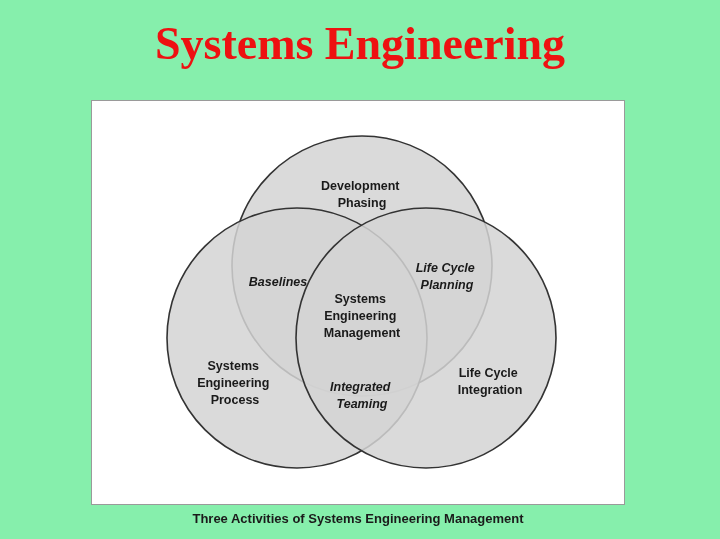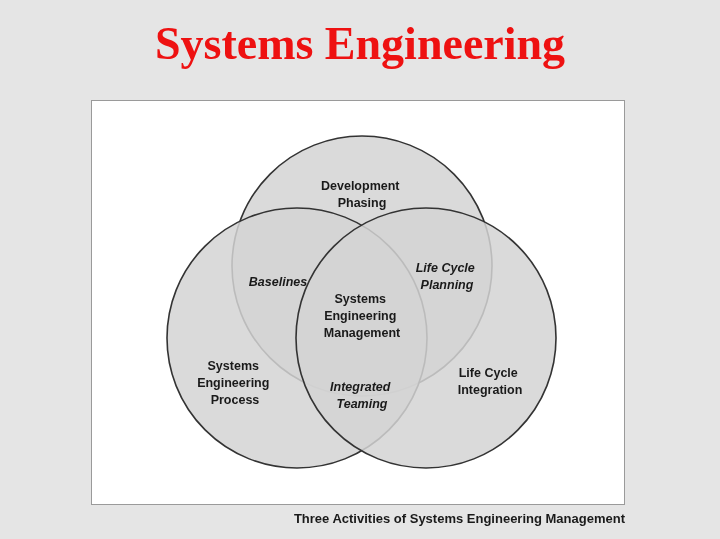--- a/index.html
+++ b/index.html
@@ -4,21 +4,21 @@
 <style>
   html, body {
     margin: 0;
     padding: 0;
     background: #ffffff;
   }
   #page {
     position: relative;
     width: 720px;
     height: 539px;
-    background: #e5e5e5;
+    background: #86efac;
     overflow: hidden;
     font-family: "Liberation Sans", sans-serif;
   }
   #title {
     position: absolute;
     left: 0;
     top: 18px;
     width: 720px;
     text-align: center;
     font-family: "Liberation Serif", serif;
@@ -44,21 +44,21 @@
     left: 91px;
     top: 100px;
     width: 534px;
     height: 405px;
   }
   #caption {
     position: absolute;
     left: 91px;
     top: 511px;
     width: 534px;
-    text-align: right;
+    text-align: center;
     font-family: "Liberation Sans", sans-serif;
     font-weight: bold;
     font-size: 13px;
     color: #1a1a1a;
     white-space: nowrap;
   }
   .vlabel {
     font-family: "Liberation Sans", sans-serif;
     font-weight: bold;
     fill: #1a1a1a;

